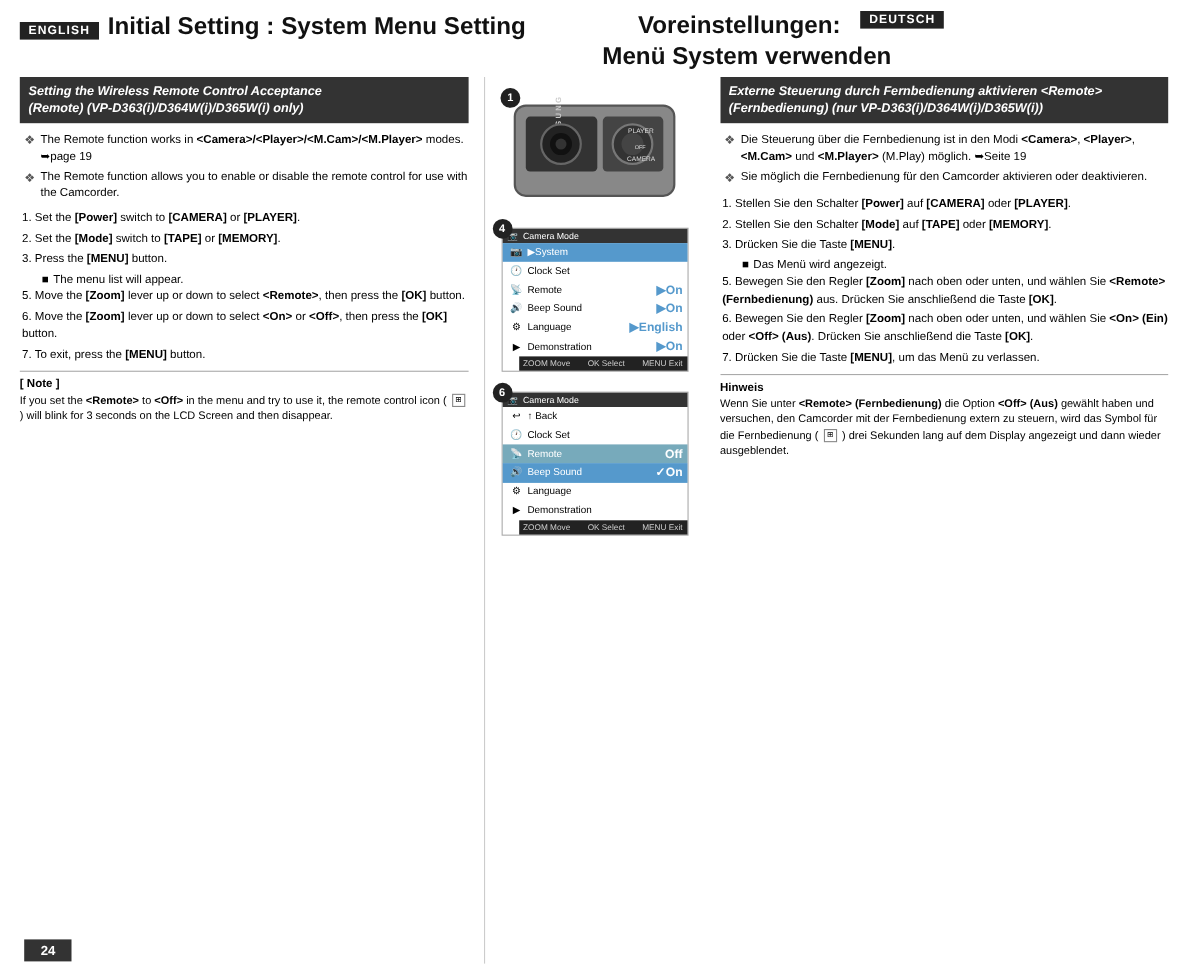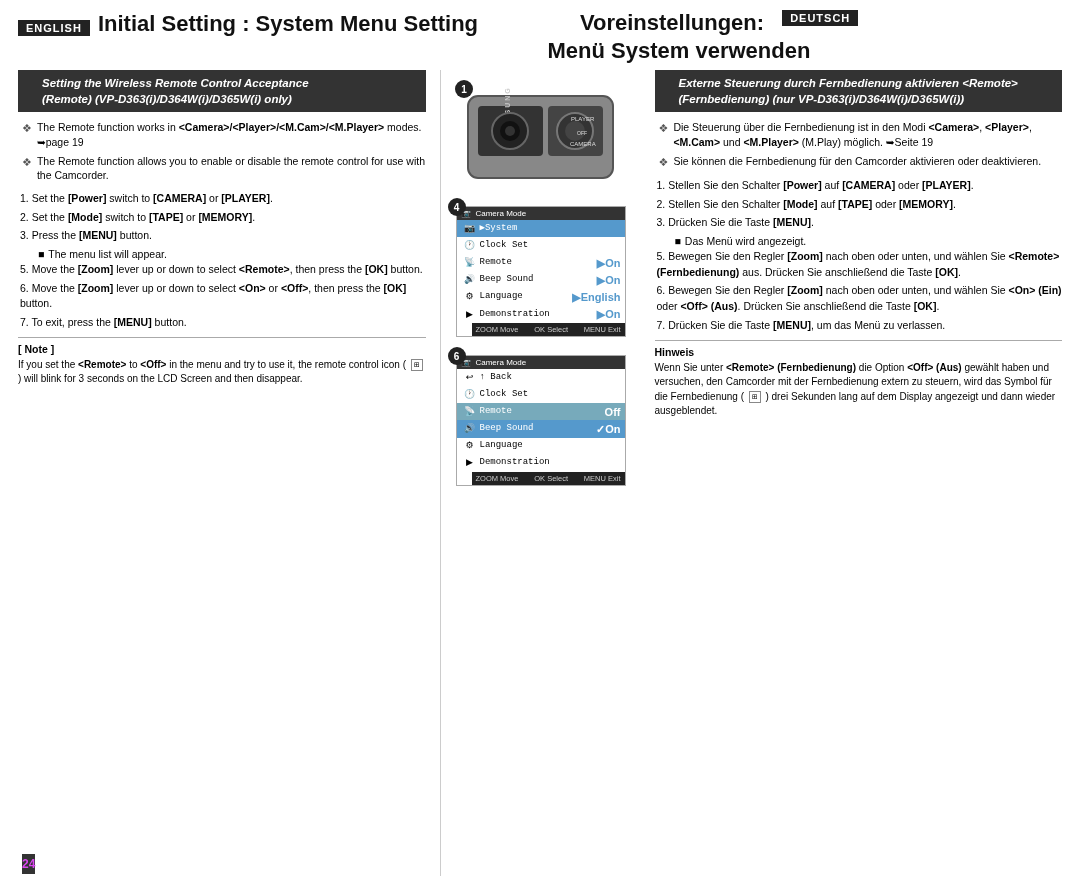--- a/index.html
+++ b/index.html
@@ -75,21 +75,21 @@
       padding-left: 14px;
     }
 
     
     .section-header {
       background: #333;
       color: #fff;
       font-style: italic;
       font-weight: bold;
       font-size: 11.5px;
-      padding: 5px 24px;
+      padding: 5px 8px;
       margin-bottom: 8px;
       line-height: 1.4;
     }
 
     
     .bullet-list {
       margin-bottom: 8px;
       padding-left: 4px;
     }
     .bullet-item {
@@ -183,21 +183,20 @@
       height: 14px;
       margin-right: 3px;
       flex-shrink: 0;
       display: flex;
       align-items: center;
       justify-content: center;
       font-size: 9px;
     }
     .menu-label {
       flex: 1;
-      font-family: Liberation Mono, monospace;
     }
     .menu-value {
       font-size: 11px;
       color: #333;
       font-weight: bold;
     }
     .menu-value.white { color: #fff; }
     .menu-footer {
       display: flex;
       padding: 2px 4px;
@@ -207,24 +206,24 @@
       justify-content: space-between;
       margin-left: 15px;
     }
 
     
     .page-number {
       position: absolute;
       bottom: 12px;
       left: 22px;
       background: #333;
-      color: #d946ef;
+      color: #ffffff;
       font-weight: bold;
       font-size: 12px;
-      padding: 3px 0;
+      padding: 3px 15px;
     }
 
     .inline-icon {
       display: inline-block;
       border: 1px solid #888;
       font-size: 7px;
       padding: 0 2px;
       margin: 0 2px;
       vertical-align: middle;
     }
@@ -422,21 +421,21 @@
         <div>(Fernbedienung) (nur VP-D363(i)/D364W(i)/D365W(i))</div>
       </div>
 
       <div class="bullet-list">
         <div class="bullet-item">
           <span class="bullet-diamond">❖</span>
           <span>Die Steuerung über die Fernbedienung ist in den Modi <b>&lt;Camera&gt;</b>, <b>&lt;Player&gt;</b>, <b>&lt;M.Cam&gt;</b> und <b>&lt;M.Player&gt;</b> (M.Play) möglich. ➥Seite 19</span>
         </div>
         <div class="bullet-item">
           <span class="bullet-diamond">❖</span>
-          <span>Sie können die Fernbedienung für den Camcorder aktivieren oder deaktivieren.</span>
+          <span>Sie möglich die Fernbedienung für den Camcorder aktivieren oder deaktivieren.</span>
         </div>
       </div>
 
       <div class="steps">
         <div class="step-item">1. Stellen Sie den Schalter <b>[Power]</b> auf <b>[CAMERA]</b> oder <b>[PLAYER]</b>.</div>
         <div class="step-item">2. Stellen Sie den Schalter <b>[Mode]</b> auf <b>[TAPE]</b> oder <b>[MEMORY]</b>.</div>
         <div class="step-item">3. Drücken Sie die Taste <b>[MENU]</b>.</div>
         <div class="step-sub">
             <span class="step-sub-bullet">■</span>
             <span>Das Menü wird angezeigt.</span>

